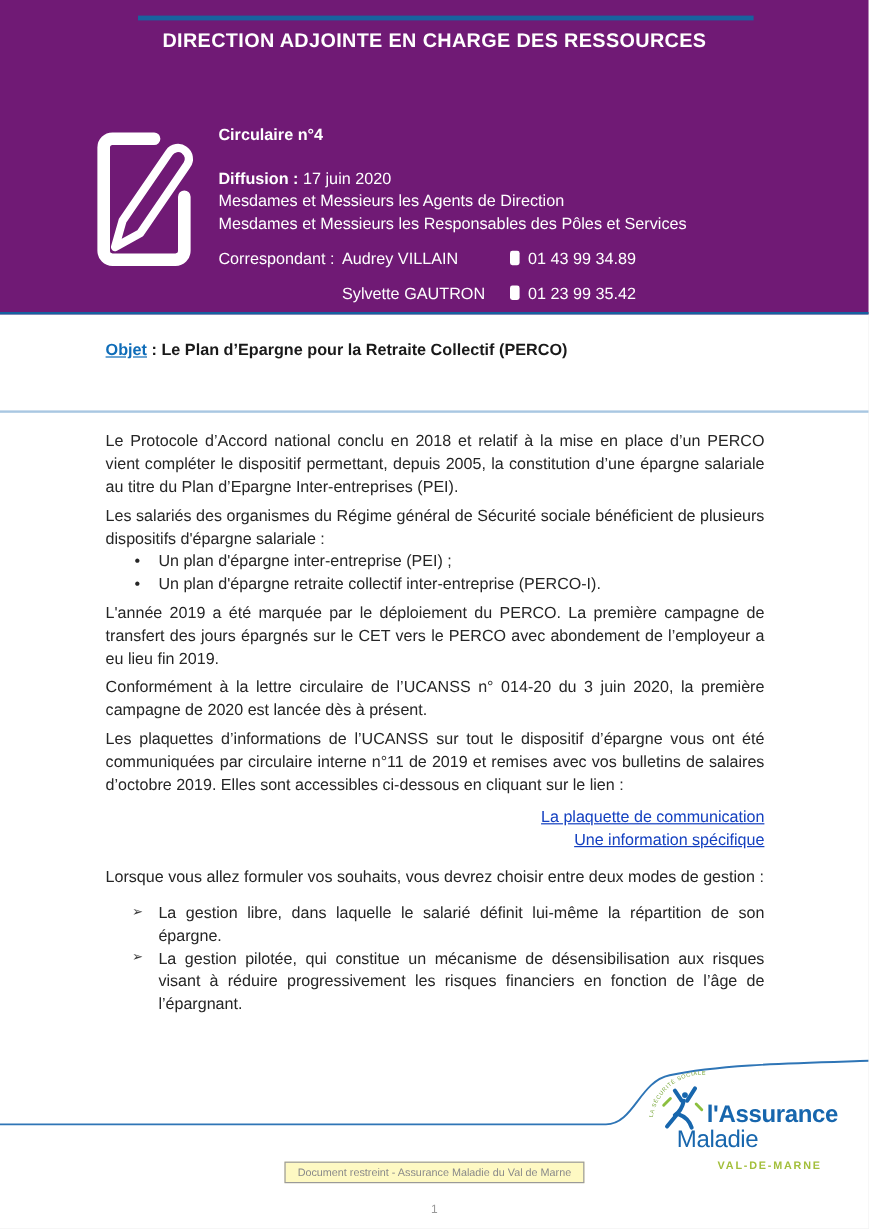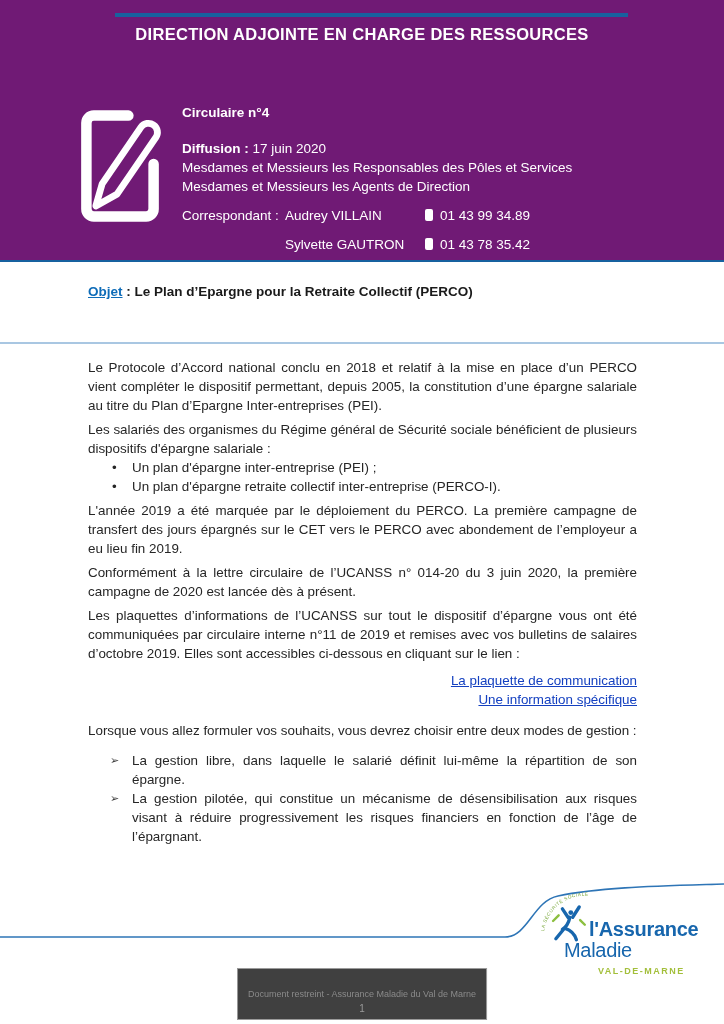--- a/index.html
+++ b/index.html
@@ -56,22 +56,22 @@
   ul.arrows li::before { content:"\27A2"; position:absolute; left:22px; font-size:11px; color:#3a3a3a; }
   
   .wave { position:absolute; left:0; top:870px; width:724px; height:92px; }
   .logo { position:absolute; left:540px; top:890px; width:178px; height:92px; }
   .logo-figure { position:absolute; left:0; top:2px; width:56px; height:58px; }
   .logo-line1 { position:absolute; left:49px; top:28px; font-size:20px; font-weight:bold; color:#1766ad; letter-spacing:-0.3px;text-align:right; }
   .logo-line2 { position:absolute; left:24px; top:49px; font-size:20px; font-weight:normal; color:#1766ad; letter-spacing:-0.3px; }
   .logo-region { position:absolute; left:58px; top:76px; font-size:9px; font-weight:bold; color:#a3bf3b; letter-spacing:1.5px; }
   .notice-box {
     position:absolute; top:968px; left:50%; transform:translateX(-50%);
-    border:1px solid #9a9a9a; padding:20px 10px;
-    font-size:9px; color:#8a8a8a; white-space:nowrap; background:#404040;
+    border:1px solid #9a9a9a; padding:3px 10px;
+    font-size:9px; color:#8a8a8a; white-space:nowrap; background:#fef9c3;
   }
   .page-num { position:absolute; top:1003px; left:0; width:100%; text-align:center; font-size:10px; color:#9a9a9a; }
 </style>
 </head>
 <body>
 
 <div class="page">
 
   <div class="band">
     <div class="band-stripe"></div>
@@ -83,34 +83,34 @@
           <path d="M48 12 H15 a7 7 0 0 0 -7 7 v82 a7 7 0 0 0 7 7 h50 a7 7 0 0 0 7 -7 V58" fill="none" stroke="#ffffff" stroke-width="10" stroke-linecap="round"></path>
           <path d="M17 98 l6 -21 L60 23 a8.5 8.5 0 0 1 12 -2 a8.5 8.5 0 0 1 2 12 L37 87 l-20 11 z" fill="none" stroke="#ffffff" stroke-width="6.5" stroke-linejoin="round"></path>
         </svg>
       </div>
 
       <div class="band-text">
         <div class="circ-num">Circulaire n°4</div>
         <div>
           <span class="b">Diffusion :</span><span> 17 juin 2020</span>
         </div>
+        <div class="recips">Mesdames et Messieurs les Agents de Direction</div>
         <div class="recips">Mesdames et Messieurs les Responsables des Pôles et Services</div>
-        <div class="recips">Mesdames et Messieurs les Agents de Direction</div>
 
         <table class="corr-table">
           <tbody>
               <tr>
             <td class="corr-label-cell">Correspondant :</td>
             <td class="corr-name-cell">Audrey VILLAIN</td>
             <td><span class="phone-icon"></span><span>01 43 99 34.89</span></td>
           </tr>
           <tr>
             <td></td>
             <td>Sylvette GAUTRON</td>
-            <td><span class="phone-icon"></span><span>01 43 78 35.42</span></td>
+            <td><span class="phone-icon"></span><span>01 23 99 35.42</span></td>
           </tr>
         </tbody>
           </table>
       </div>
     </div>
   </div>
 
   <div class="objet-row">
     <span class="objet-label">Objet</span><span class="objet-text"> : </span><span class="objet-text">Le Plan d’Epargne pour la Retraite Collectif (PERCO)</span>
   </div>

